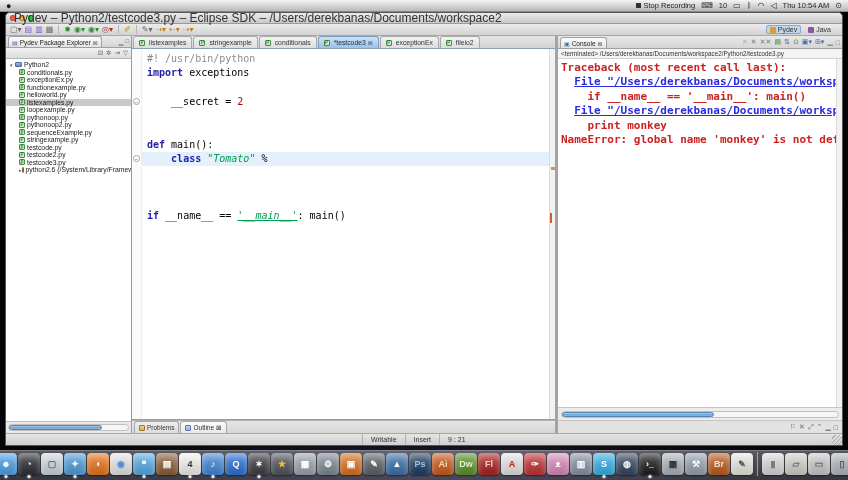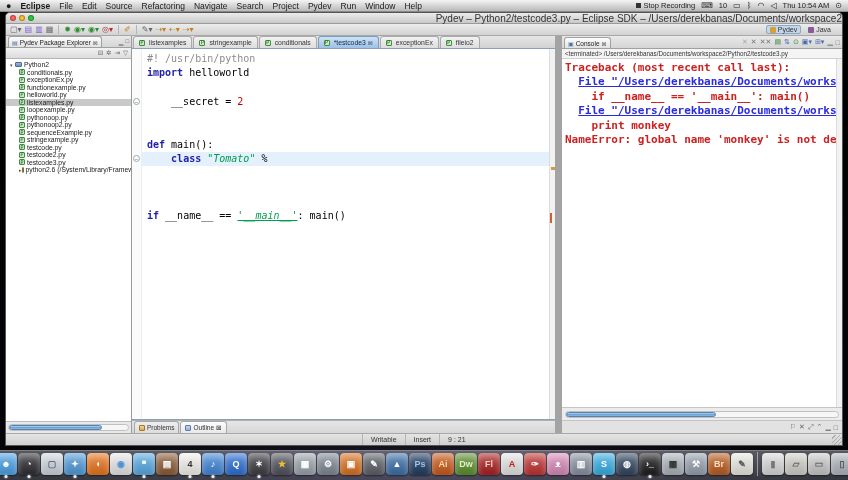--- a/index.html
+++ b/index.html
@@ -21,21 +21,21 @@
   
   .desktop { position:absolute; inset:0; background:radial-gradient(ellipse at 50% 110%, #26203a 0%, #0a0a12 55%, #000 100%); }
   .window { position:absolute; top:12px; left:5px; width:838px; height:434px;
     background:#dedede; border-radius:5px 5px 0 0; box-shadow:0 3px 14px rgba(0,0,0,.6);
     display:flex; flex-direction:column; overflow:hidden; border:1px solid #555; }
 
   .titlebar { height:11px; background:linear-gradient(#ececec,#c9c9c9); border-bottom:1px solid #9a9a9a;
     display:flex; align-items:center; padding:0 4px; position:relative; }
   .tl { width:6px; height:6px; border-radius:50%; margin-right:3px; border:0.5px solid rgba(0,0,0,.3); }
   .tl.red{background:#ff5f57;} .tl.yel{background:#febc2e;} .tl.grn{background:#28c840;}
-  .titletext { position:absolute; left:8px; right:0; text-align:right; font-size:10px; color:#333; white-space:nowrap; overflow:hidden; }
+  .titletext { position:absolute; left:8px; right:0; text-align:left; font-size:12px; color:#333; white-space:nowrap; overflow:hidden; }
 
   .toolbar { height:12px; background:linear-gradient(#ececec,#d2d2d2); border-bottom:1px solid #a8a8a8;
     display:flex; align-items:center; padding:0 4px; gap:3px; }
   .tbico { font-size:8px; line-height:9px; color:#666; }
   .tbico.c1{color:#7a5ad0;} .tbico.c2{color:#2f8f2f;} .tbico.c3{color:#b03030;} .tbico.c4{color:#c08020;}
   .tbsep { width:1px; height:9px; background:#b5b5b5; margin:0 2px; }
   .toolbar .spacer{flex:1;}
   .persp { display:flex; align-items:center; gap:4px; font-size:7px; color:#333; margin-right:4px; }
   .persp .p { padding:0 3px; border-radius:2px; display:flex; align-items:center; gap:2px; }
   .persp .p.active { background:#c3d6ea; border:1px solid #8aa8c8; }
@@ -96,21 +96,21 @@
 
   .bottabs { height:13px; background:linear-gradient(#e6e6e6,#d6d6d6); display:flex; align-items:flex-end; padding-left:2px; border-top:1px solid #b0b0b0; }
   .btab { height:12px; display:flex; align-items:center; gap:2px; padding:0 4px; font-size:6.5px; color:#333;
     background:linear-gradient(#efefef,#dcdcdc); border:1px solid #a8a8a8; border-bottom:none; border-radius:3px 3px 0 0; margin-right:1px; }
   .btab.active { background:linear-gradient(#fdfdfd,#e8e8e8); }
   .btab .bicon { width:6px; height:6px; border-radius:1px; }
   .bicon.problems { background:linear-gradient(#f0d8a0,#d8a850); border:0.5px solid #a07820; }
   .bicon.outline { background:linear-gradient(#c8d8ee,#92b4dc); border:0.5px solid #5a7aa8; }
 
   
-  .console { width:287px; display:flex; flex-direction:column; border-left:7px solid #a3a3a3; background:#ececec; }
+  .console { width:287px; display:flex; flex-direction:column; border-left:3px solid #a3a3a3; background:#ececec; }
   .conshead { height:13px; background:linear-gradient(#e9e9e9,#d5d5d5); border-bottom:1px solid #a0a0a0;
     display:flex; align-items:flex-end; padding:0 2px; }
   .conshead .spacer { flex:1; }
   .consicons { display:flex; align-items:center; gap:3px; font-size:7px; color:#777; padding-bottom:2px; }
   .consicons .ci.dim { color:#aaa; }
   .consicons .ci.grn { color:#4a8a4a; }
   .consicons .ci.blu { color:#4a6aaa; }
   .termline { height:10px; background:#f4f4f4; border-bottom:1px solid #d0d0d0; font-size:6.3px; color:#333;
     display:flex; align-items:center; padding:0 3px; white-space:nowrap; overflow:hidden; }
   .consbody { flex:1; display:flex; min-height:0; background:#fff; }
@@ -144,34 +144,20 @@
     width:3px; height:3px; border-radius:50%; background:rgba(255,255,255,.95); box-shadow:0 0 2px #fff; }
   .docksep { width:1px; height:24px; background:rgba(255,255,255,.45); margin:0 3px; }
 </style>
 </head>
 <body>
 
 <div class="desktop"></div>
 
 <div class="menubar">
   <span class="apple">●</span>
-  <span id="menu-items" style="display:flex;">
-      <span class="mitem first">Eclipse</span>
-      <span class="mitem">File</span>
-      <span class="mitem">Edit</span>
-      <span class="mitem">Source</span>
-      <span class="mitem">Refactoring</span>
-      <span class="mitem">Navigate</span>
-      <span class="mitem">Search</span>
-      <span class="mitem">Project</span>
-      <span class="mitem">Pydev</span>
-      <span class="mitem">Run</span>
-      <span class="mitem">Window</span>
-      <span class="mitem">Help</span>
-    </span>
   <span class="spacer"></span>
   <span class="right">
     <span><span class="stopdot"></span><span>Stop Recording</span></span>
     <span class="glyph">⌨</span>
     <span>10</span>
     <span class="glyph">▭</span>
     <span class="glyph">ᛒ</span>
     <span class="glyph">◠</span>
     <span class="glyph">◁</span>
     <span>Thu 10:54 AM</span>
@@ -339,21 +325,21 @@
             <span>fileio2</span>
           </div>
         </div>
       <div class="codewrap">
         <div class="gutter" id="gutter">
             <div class="fold" style="top: 48.9px;">−</div>
             <div class="fold" style="top: 106.1px;">−</div>
           </div>
         <div class="codearea" id="code">
             <div class="code-line"><span class="tok-comment">#! /</span><span class="tok-comment-u">usr</span><span class="tok-comment">/bin/</span><span class="tok-comment-u">python</span></div>
-            <div class="code-line"><span class="tok-kw">import</span><span class="tok-plain"> helloworld</span></div>
+            <div class="code-line"><span class="tok-kw">import</span><span class="tok-plain"> exceptions</span></div>
             <div class="code-line"></div>
             <div class="code-line"><span class="tok-plain">    __secret = </span><span class="tok-num">2</span></div>
             <div class="code-line"></div>
             <div class="code-line"></div>
             <div class="code-line"><span class="tok-kw">def</span><span class="tok-plain"> main():</span></div>
             <div class="code-line current"><span class="tok-plain">    </span><span class="tok-kw">class</span><span class="tok-plain"> </span><span class="tok-str">"Tomato"</span><span class="tok-plain"> %</span></div>
             <div class="code-line"></div>
             <div class="code-line"></div>
             <div class="code-line"></div>
             <div class="code-line"><span class="tok-kw">if</span><span class="tok-plain"> __name__ == </span><span class="tok-str-u">'__main__'</span><span class="tok-plain">: main()</span></div>

